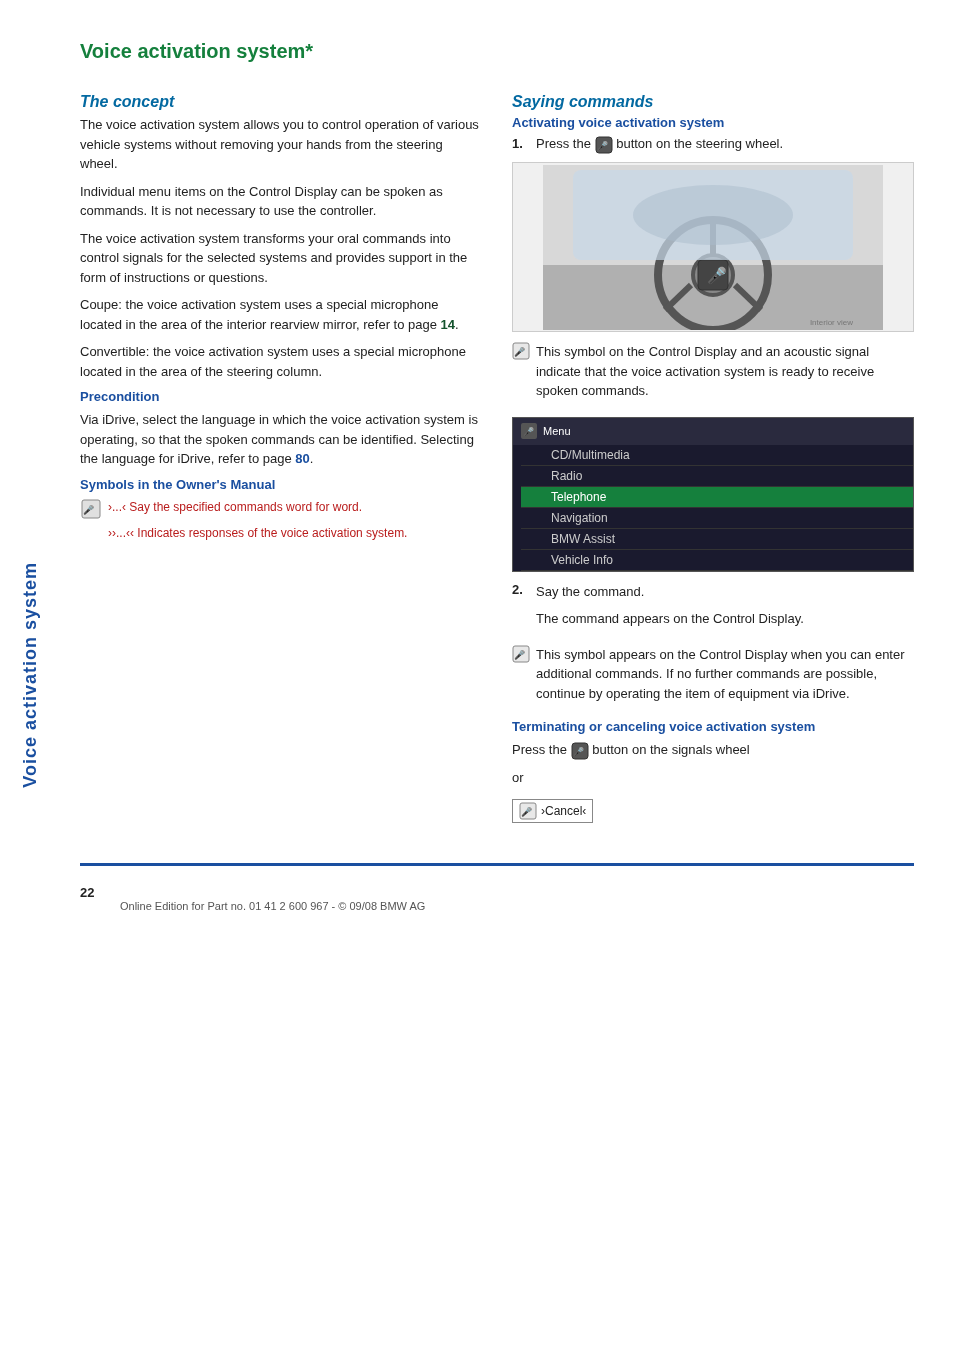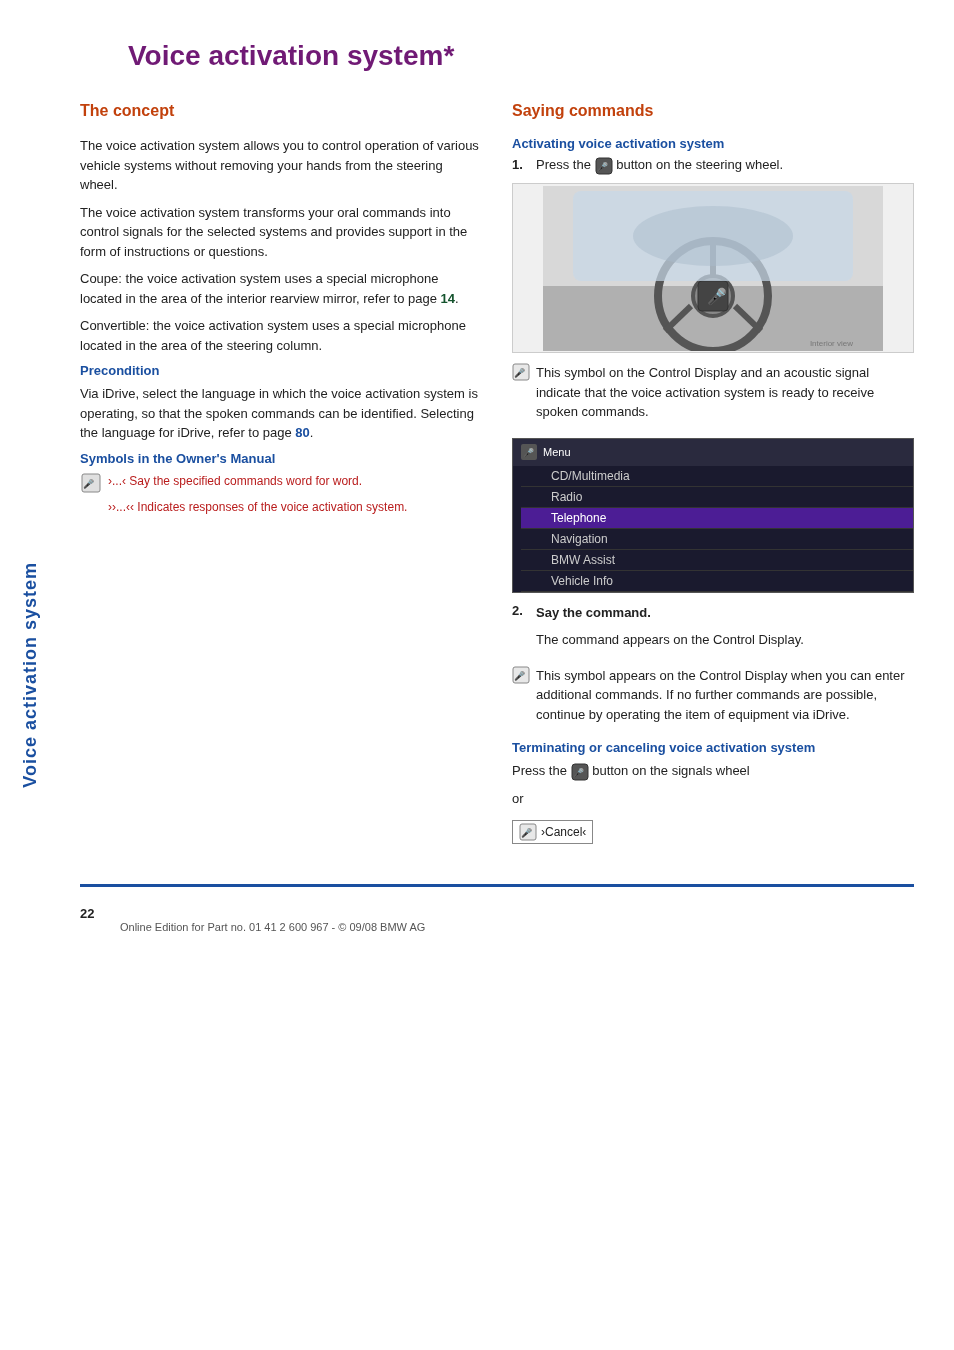--- a/index.html
+++ b/index.html
@@ -40,48 +40,48 @@
     }
 
     
     .main-content {
       flex: 1;
       padding: 40px 40px 40px 20px;
     }
 
     
     .page-title {
-      font-size: 28px;
-      font-weight: bold;
-      color: #701a75;
+      font-size: 20px;
+      font-weight: bold;
+      color: #15803d;
       margin-bottom: 30px;
       border-bottom: none;
-      margin-left: 48px;
     }
 
     
     .two-col {
       display: flex;
       gap: 30px;
     }
 
     .col-left {
       flex: 1;
     }
 
     .col-right {
       flex: 1;
     }
 
     
     .section-heading {
       font-size: 16px;
       font-weight: bold;
-      color: #c2410c;
-      margin-bottom: 16px;
+      color: #0369a1;
+      margin-bottom: 4px;
+      font-style: italic;
     }
 
     .subsection-heading {
       font-size: 13px;
       font-weight: bold;
       color: #1a4fa0;
       margin-bottom: 6px;
       margin-top: 0;
     }
 
@@ -180,21 +180,21 @@
     .menu-item-row {
       padding: 3px 10px 3px 30px;
       font-size: 12px;
       color: #ccc;
       border-bottom: 1px solid #333;
       display: flex;
       align-items: center;
     }
 
     .menu-item-row.highlighted {
-      background: #4c1d95;
+      background: #15803d;
       color: #fff;
     }
 
     
     .footer {
       border-top: 3px solid #1a4fa0;
       padding-top: 6px;
       margin-top: 40px;
       display: flex;
       align-items: center;
@@ -256,20 +256,21 @@
 
     <h1 class="page-title">Voice activation system*</h1>
 
     <div class="two-col">
 
       <div class="col-left">
 
         <h2 class="section-heading">The concept</h2>
 
         <p>The voice activation system allows you to control operation of various vehicle systems without removing your hands from the steering wheel.</p>
+        <p>Individual menu items on the Control Display can be spoken as commands. It is not necessary to use the controller.</p>
         <p>The voice activation system transforms your oral commands into control signals for the selected systems and provides support in the form of instructions or questions.</p>
         <p>Coupe: the voice activation system uses a special microphone located in the area of the interior rearview mirror, refer to page <span style="color:#14532d;font-weight:bold;">14</span>.</p>
         <p>Convertible: the voice activation system uses a special microphone located in the area of the steering column.</p>
 
         <h3 class="subsection-heading">Precondition</h3>
         <p>Via iDrive, select the language in which the voice activation system is operating, so that the spoken commands can be identified. Selecting the language for iDrive, refer to page <span style="color:#1a4fa0;font-weight:bold;">80</span>.</p>
 
         <h3 class="subsection-heading">Symbols in the Owner's Manual</h3>
 
         <div class="symbol-row">
@@ -362,21 +363,21 @@
               <div class="menu-item-row">Navigation</div>
               <div class="menu-item-row">BMW Assist</div>
               <div class="menu-item-row">Vehicle Info</div>
             </div>
         </div>
 
         
         <div class="numbered-item">
           <span class="num">2.</span>
           <div class="content">
-            <p style="font-weight:bold;">Say the command.</p>
+            <p style="font-weight:normal;">Say the command.</p>
             <p>The command appears on the Control Display.</p>
           </div>
         </div>
 
         
         <div class="info-text-block">
           <span>
             <svg width="18" height="18" viewBox="0 0 18 18">
               <rect x="1" y="1" width="16" height="16" rx="2" fill="#e8e8e8" stroke="#888" stroke-width="1"></rect>
               <text x="2" y="13" font-size="9" fill="#555">🎤</text>

